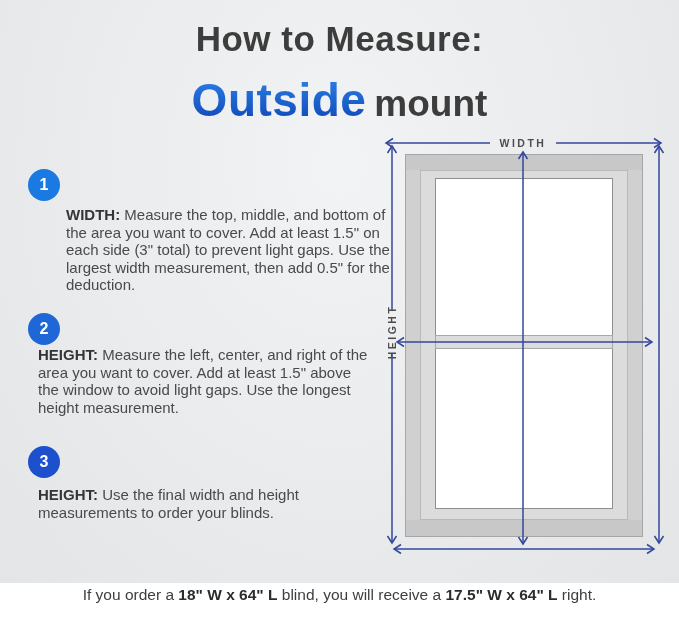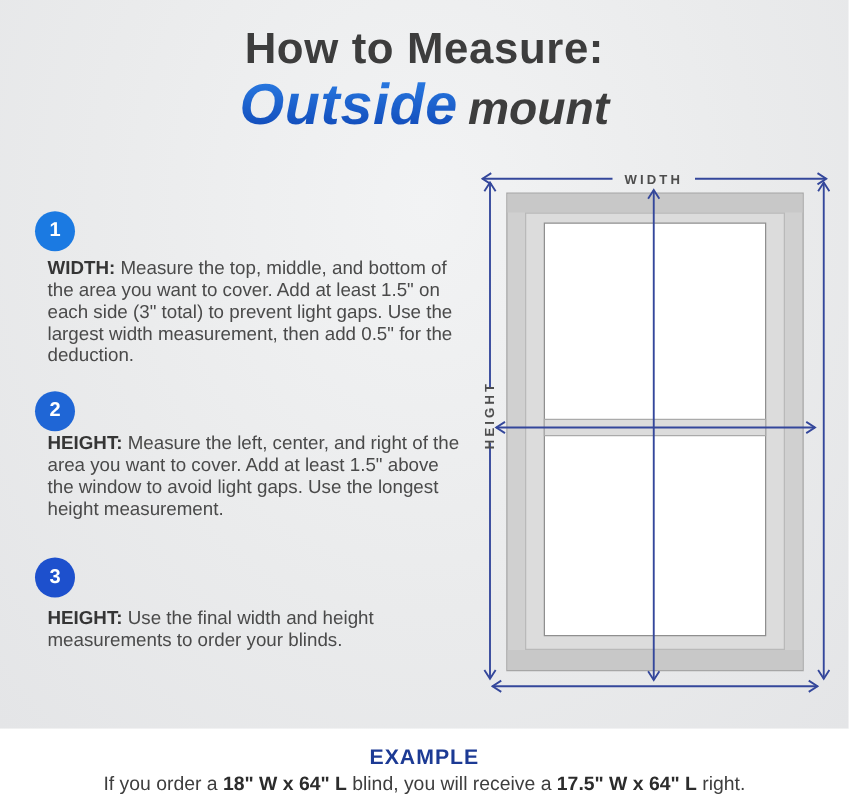--- a/index.html
+++ b/index.html
@@ -7,21 +7,21 @@
     position:relative;width:679px;height:644px;overflow:hidden;
     font-family:"Liberation Sans",sans-serif;background:#ffffff;padding-left:24px;
   }
   .gray-bg{
     position:absolute;left:0;top:0;width:679px;height:583px;
     background:radial-gradient(ellipse at 50% 28%,#f2f3f4 0%,#eaebec 55%,#e4e5e7 100%);
   }
   
   .title-wrap{position:absolute;left:0;top:20px;width:679px;text-align:center;}
   .title-line1{font-size:35px;font-weight:700;color:#3d3d3d;letter-spacing:.5px;line-height:1.1;}
-  .title-line2{margin-top:1px;line-height:1.0;font-style:italic;}
+  .title-line2{margin-top:18px;line-height:1.0;}
   .title-highlight{
     font-size:46px;font-weight:700;letter-spacing:.5px;color:#1356cc;
   }
   @supports ((-webkit-background-clip:text) or (background-clip:text)){
     .title-highlight{
       background:linear-gradient(180deg,#2e82e8 0%,#0d44b4 100%);
       -webkit-background-clip:text;background-clip:text;color:transparent;
     }
   }
   .title-suffix{font-size:37px;font-weight:600;color:#3d3d3d;margin-left:8px;}
@@ -32,21 +32,21 @@
     display:flex;align-items:center;justify-content:center;
   }
   .step-circle.s1{top:169px;background:#1b7ae2;}
   .step-circle.s2{top:313px;background:#1f66d6;}
   .step-circle.s3{top:446px;background:#1d50cd;}
   .step-text{
     position:absolute;left:38px;width:338px;
     font-size:15px;line-height:17.5px;color:#4a4a4a;
   }
   .step-text b{color:#353535;font-weight:700;}
-  .step-text.t1{top:206px;}
+  .step-text.t1{top:206px;margin-left:28px;}
   .step-text.t2{top:346px;}
   .step-text.t3{top:486px;}
   
   .diagram{position:absolute;left:380px;top:130px;width:290px;height:435px;}
   .diagram svg{display:block;}
   
   .example{position:absolute;left:0;top:583px;width:679px;height:61px;background:#ffffff;text-align:center;}
   .example-heading{
     margin-top:13px;font-size:17px;font-weight:700;color:#1c3a94;letter-spacing:.8px;
   }
@@ -106,16 +106,15 @@
 
         <path d="M 14 419 L 274 419" marker-start="url(#chev)" marker-end="url(#chev)"></path>
       </g>
 
       <text x="143" y="17" text-anchor="middle" font-family="Liberation Sans, sans-serif" font-size="10.5" font-weight="700" letter-spacing="2.5" fill="#4d4d4d">WIDTH</text>
       <text x="12" y="205.5" text-anchor="middle" transform="rotate(-90 12 202)" font-family="Liberation Sans, sans-serif" font-size="10.5" font-weight="700" letter-spacing="2.5" fill="#4d4d4d">HEIGHT</text>
     </svg>
   </div>
 
   <div class="example">
-    <div class="example-heading">EXAMPLE</div>
     <div class="example-line"><span>If you order a </span><span class="seg-b">18" W x 64" L</span><span> blind, you will receive a </span><span class="seg-b">17.5" W x 64" L</span><span> right.</span></div>
   </div>
 </div>
 
 </body></html>

